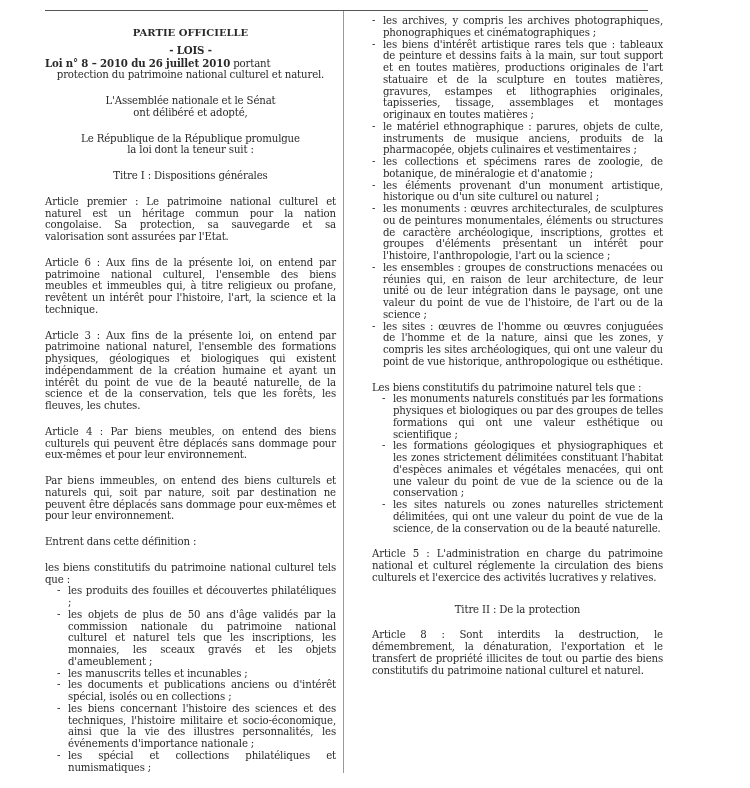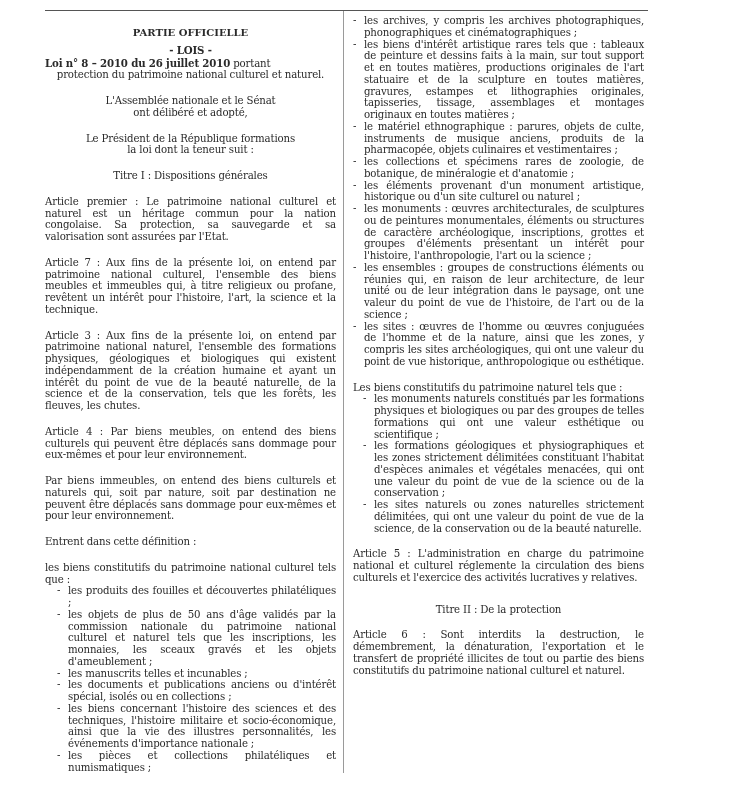--- a/index.html
+++ b/index.html
@@ -5,21 +5,21 @@
   html, body { margin:0; padding:0; background:#ffffff; }
   body { width:750px; height:788px; position:relative; overflow:hidden;
          font-family:"DejaVu Serif", serif; color:#2a2a2a; }
   .top-rule { position:absolute; left:45px; top:10px; width:603px; height:0;
               border-top:1.5px solid #555; }
   .col-divider { position:absolute; left:343px; top:11px; width:0; height:762px;
                  border-left:1px solid #9a9a9a; }
   .col { position:absolute; top:20px; font-size:10.2px; line-height:11.75px;
          letter-spacing:-0.15px; }
   .col.left { left:45px; width:291px; }
-  .col.right { left:353px; width:291px; top:15px; }
+  .col.right { left:372px; width:291px; top:15px; }
   p { margin:0; text-align:justify; hyphens:manual; }
   .center { text-align:center; }
   .h-partie { font-weight:bold; font-size:10px; text-align:center; margin-top:7px; letter-spacing:0; }
   .h-lois { font-weight:bold; text-align:center; margin-top:6px; }
   .law-title { margin-top:1px; text-align:left; }
   .law-title b { font-weight:bold; }
   .law-sub { text-align:center; }
   .gap2 { margin-top:14px; }
   ul.items { list-style:none; margin:0; padding:0; }
   ul.items li { position:relative; padding-left:11px; text-align:justify; }
@@ -34,53 +34,53 @@
 <div class="top-rule"></div>
 <div class="col-divider"></div>
 
 <div class="col left">
   <p class="h-partie">PARTIE OFFICIELLE</p>
   <p class="h-lois">- LOIS -</p>
   <p class="law-title"><b>Loi n° 8 – 2010 du 26 juillet 2010</b><span> portant</span></p>
   <p class="law-sub">protection du patrimoine national culturel et naturel.</p>
   <p class="center gap2">L'Assemblée nationale et le Sénat</p>
   <p class="center">ont délibéré et adopté,</p>
-  <p class="center gap2">Le Président de la République formations</p>
+  <p class="center gap2">Le République de la République promulgue</p>
   <p class="center">la loi dont la teneur suit  :</p>
   <p class="center gap2">Titre I : Dispositions générales</p>
   <p class="gap2">Article premier : Le patrimoine national culturel et naturel est un héritage commun pour la nation congolaise. Sa protection, sa sauvegarde et sa valorisation sont assurées par l'Etat.</p>
-  <p class="gap2">Article 7 : Aux fins de la présente loi, on entend par patrimoine national culturel, l'ensemble des biens meubles et immeubles qui, à titre religieux ou profane, revêtent un intérêt pour l'histoire, l'art, la science et la technique.</p>
+  <p class="gap2">Article 6 : Aux fins de la présente loi, on entend par patrimoine national culturel, l'ensemble des biens meubles et immeubles qui, à titre religieux ou profane, revêtent un intérêt pour l'histoire, l'art, la science et la technique.</p>
   <p class="gap2">Article 3 : Aux fins de la présente loi, on entend par patrimoine national naturel, l'ensemble des formations physiques, géologiques et biologiques qui existent indépendamment de la création humaine et ayant un intérêt du point de vue de la beauté naturelle, de la science et de la conservation, tels que les forêts, les fleuves, les chutes.</p>
   <p class="gap2">Article 4 : Par biens meubles, on entend des biens culturels qui peuvent être déplacés sans dommage pour eux-mêmes et pour leur environnement.</p>
   <p class="gap2">Par biens immeubles, on entend des biens culturels et naturels qui, soit par nature, soit par destination ne peuvent être déplacés sans dommage pour eux-mêmes et pour leur environnement.</p>
   <p class="gap2">Entrent dans cette définition  :</p>
   <p class="gap2">les biens constitutifs du patrimoine national culturel tels que  :</p>
   <ul class="items list-left">
     <li>les produits des fouilles et découvertes philatéliques ;</li>
     <li>les objets de plus de 50 ans d'âge validés par la commission nationale du patrimoine national culturel et naturel tels que les inscriptions, les monnaies, les sceaux gravés et les objets d'ameublement ;</li>
     <li>les manuscrits telles et incunables ;</li>
     <li>les documents et publications anciens ou d'intérêt spécial, isolés ou en collections ;</li>
     <li>les biens concernant l'histoire des sciences et des techniques, l'histoire militaire et socio-économique, ainsi que la vie des illustres personnalités, les événements d'importance nationale ;</li>
-    <li>les pièces et collections philatéliques et numismatiques ;</li>
+    <li>les spécial et collections philatéliques et numismatiques ;</li>
   </ul>
 </div>
 
 <div class="col right">
   <ul class="items" style="padding-left:0">
     <li>les archives, y compris les archives photographiques, phonographiques et cinématographiques ;</li>
     <li>les biens d'intérêt artistique rares tels que : tableaux de peinture et dessins faits à la main, sur tout support et en toutes matières, productions originales de l'art statuaire et de la sculpture en toutes matières, gravures, estampes et lithographies originales, tapisseries, tissage, assemblages et montages originaux en toutes matières ;</li>
     <li>le matériel ethnographique : parures, objets de culte, instruments de musique anciens, produits de la pharmacopée, objets culinaires et vestimentaires ;</li>
     <li>les collections et spécimens rares de zoologie, de botanique, de minéralogie et d'anatomie  ;</li>
     <li>les éléments provenant d'un monument artistique, historique ou d'un site culturel ou naturel ;</li>
     <li>les monuments : œuvres architecturales, de sculptures ou de peintures monumentales, éléments ou structures de caractère archéologique, inscriptions, grottes et groupes d'éléments présentant un intérêt pour l'histoire, l'anthropologie, l'art ou la science ;</li>
-    <li>les ensembles : groupes de constructions éléments ou réunies qui, en raison de leur architecture, de leur unité ou de leur intégration dans le paysage, ont une valeur du point de vue de l'histoire, de l'art ou de la science ;</li>
+    <li>les ensembles : groupes de constructions menacées ou réunies qui, en raison de leur architecture, de leur unité ou de leur intégration dans le paysage, ont une valeur du point de vue de l'histoire, de l'art ou de la science ;</li>
     <li>les sites : œuvres de l'homme ou œuvres conjuguées de l'homme et de la nature, ainsi que les zones, y compris les sites archéologiques, qui ont une valeur du point de vue historique, anthropologique ou esthétique.</li>
   </ul>
   <p class="gap2">Les biens constitutifs du patrimoine naturel tels que  :</p>
   <ul class="items list-right2">
     <li>les monuments naturels constitués par les formations physiques et biologiques ou par des groupes de telles formations qui ont une valeur esthétique ou scientifique ;</li>
     <li>les formations géologiques et physiographiques et les zones strictement délimitées constituant l'habitat d'espèces animales et végétales menacées, qui ont une valeur du point de vue de la science ou de la conservation ;</li>
     <li>les sites naturels ou zones naturelles strictement délimitées, qui ont une valeur du point de vue de la science, de la conservation ou de la beauté naturelle.</li>
   </ul>
   <p class="gap2">Article 5 : L'administration en charge du patrimoine national et culturel réglemente la circulation des biens culturels et l'exercice des activités lucratives y relatives.</p>
   <p class="center gap2" style="margin-top:20px">Titre II : De la protection</p>
-  <p class="gap2">Article 6 : Sont interdits la destruction, le démembrement, la dénaturation, l'exportation et le transfert de propriété illicites de tout ou partie des biens constitutifs du patrimoine national culturel et naturel.</p>
+  <p class="gap2">Article 8 : Sont interdits la destruction, le démembrement, la dénaturation, l'exportation et le transfert de propriété illicites de tout ou partie des biens constitutifs du patrimoine national culturel et naturel.</p>
 </div>
 
 </body></html>

